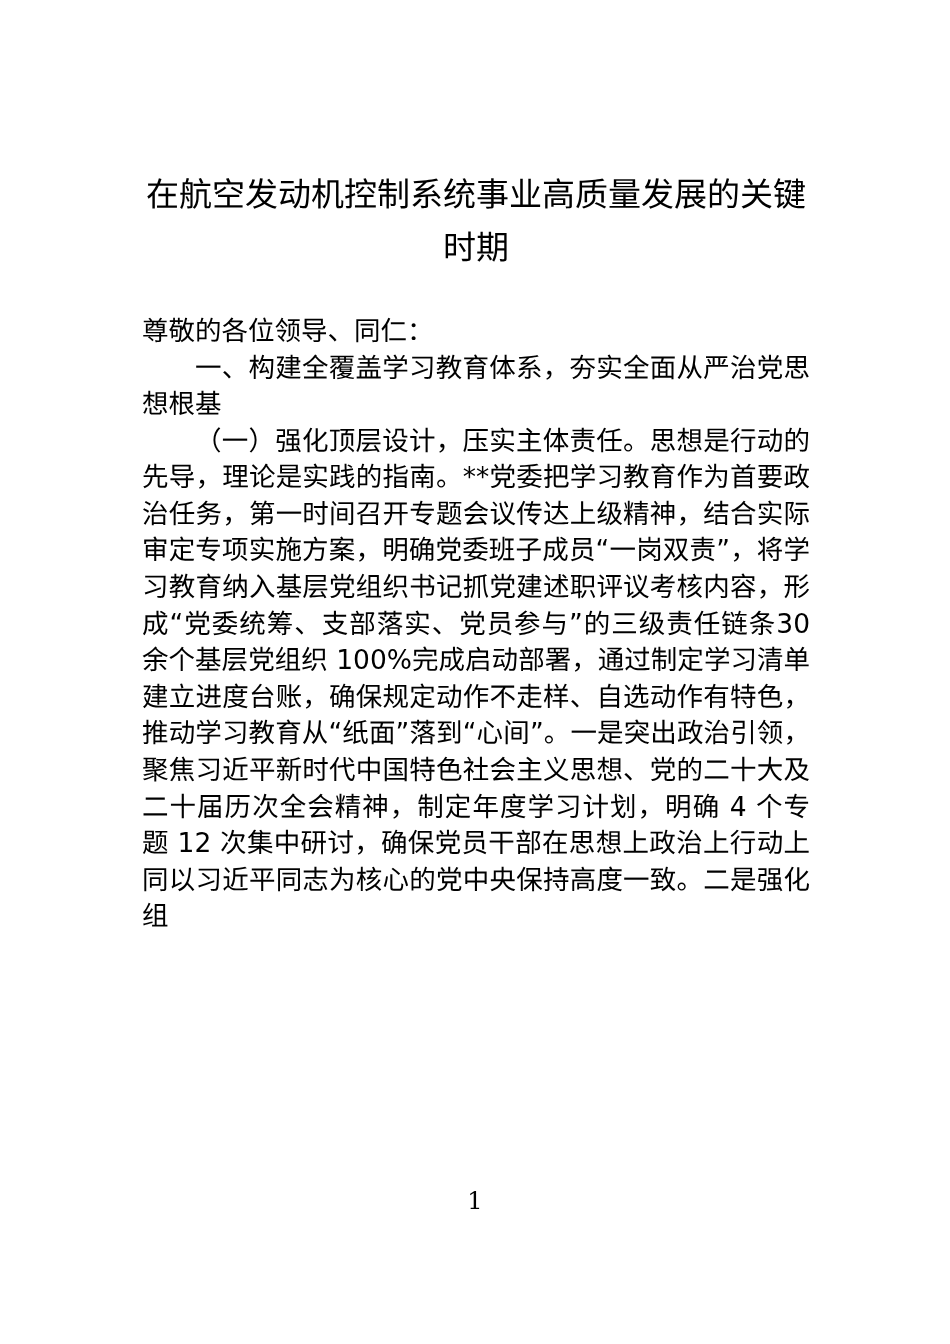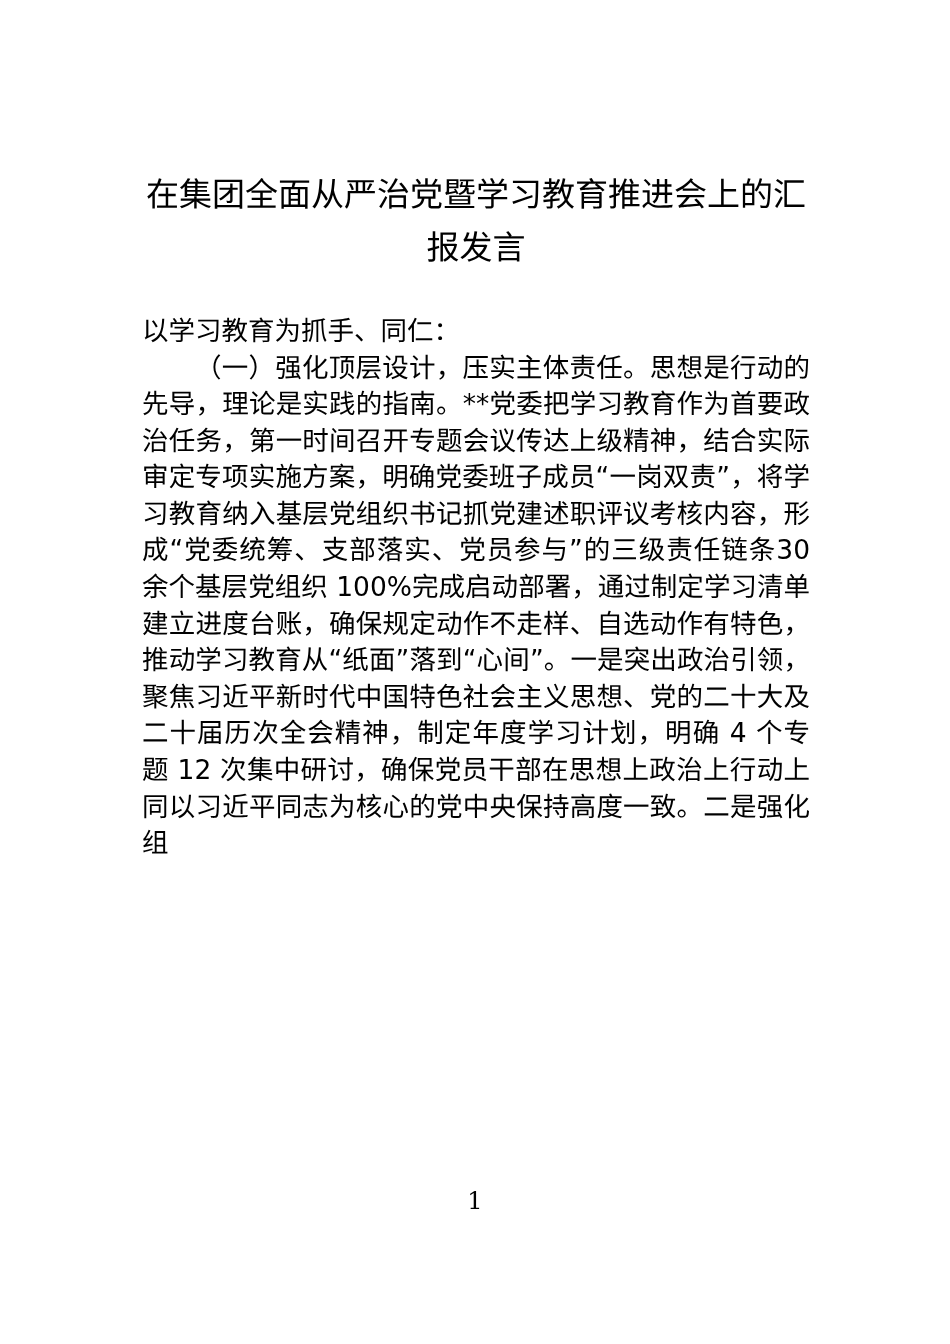--- a/index.html
+++ b/index.html
@@ -67,27 +67,28 @@
     color: #000000;
   }
 </style>
 </head>
 <body>
 
 <div class="page">
 
   <div class="content">
 
-    <h1 class="doc-title">在集团全面从严治党暨学习教育推进会上的汇报发言</h1>
+    <h1 class="doc-title">在航空发动机控制系统事业高质量发展的关键时期</h1>
 
     <div class="body-block">
 
-      <p class="para noindent">以学习教育为抓手、同仁：</p>
+      <p class="para noindent">尊敬的各位领导、同仁：</p>
 
 
+      <p class="para indent2">一、构建全覆盖学习教育体系，夯实全面从严治党思想根基</p>
 
       <p class="para indent2">（一）强化顶层设计，压实主体责任。思想是行动的先导，理论是实践的指南。**党委把学习教育作为首要政治任务，第一时间召开专题会议传达上级精神，结合实际审定专项实施方案，明确党委班子成员“一岗双责”，将学习教育纳入基层党组织书记抓党建述职评议考核内容，形成“党委统筹、支部落实、党员参与”的三级责任链条30 余个基层党组织 100%完成启动部署，通过制定学习清单建立进度台账，确保规定动作不走样、自选动作有特色，推动学习教育从“纸面”落到“心间”。一是突出政治引领，聚焦习近平新时代中国特色社会主义思想、党的二十大及二十届历次全会精神，制定年度学习计划，明确 4 个专题 12 次集中研讨，确保党员干部在思想上政治上行动上同以习近平同志为核心的党中央保持高度一致。二是强化组</p>
 
     </div>
 
   </div>
 
   <div class="page-number">1</div>
 
 </div>

